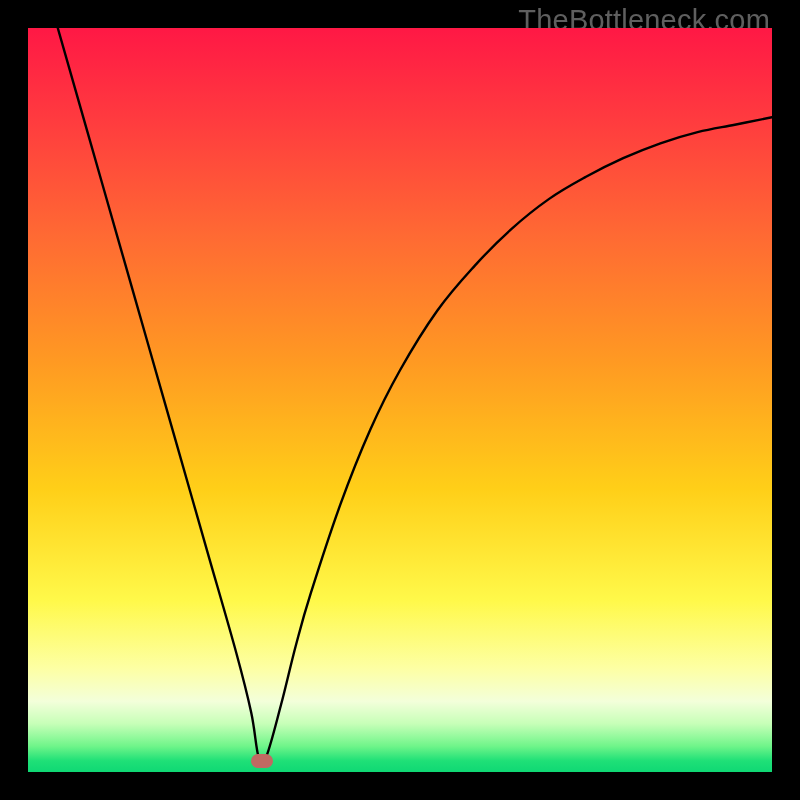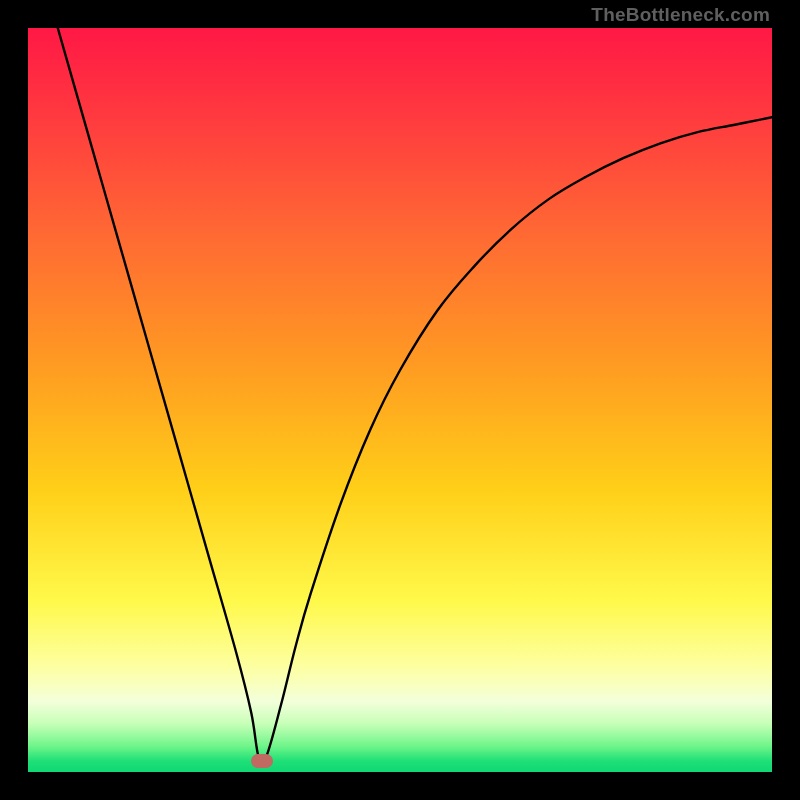--- a/index.html
+++ b/index.html
@@ -17,22 +17,22 @@
     height: 744px;
   }
   .gradient {
     position: absolute;
     left: 0; top: 0; right: 0; bottom: 0;
   }
   .watermark {
     position: absolute;
     top: 4px;
     right: 30px;
-    font-size: 19px;
-    font-weight: 700;
+    font-size: 29px;
+    font-weight: 400;
     color: #5f5f5f;
     letter-spacing: 0.2px;
   }
   svg.curve {
     position: absolute;
     left: 0; top: 0;
     width: 744px;
     height: 744px;
     pointer-events: none;
   }

